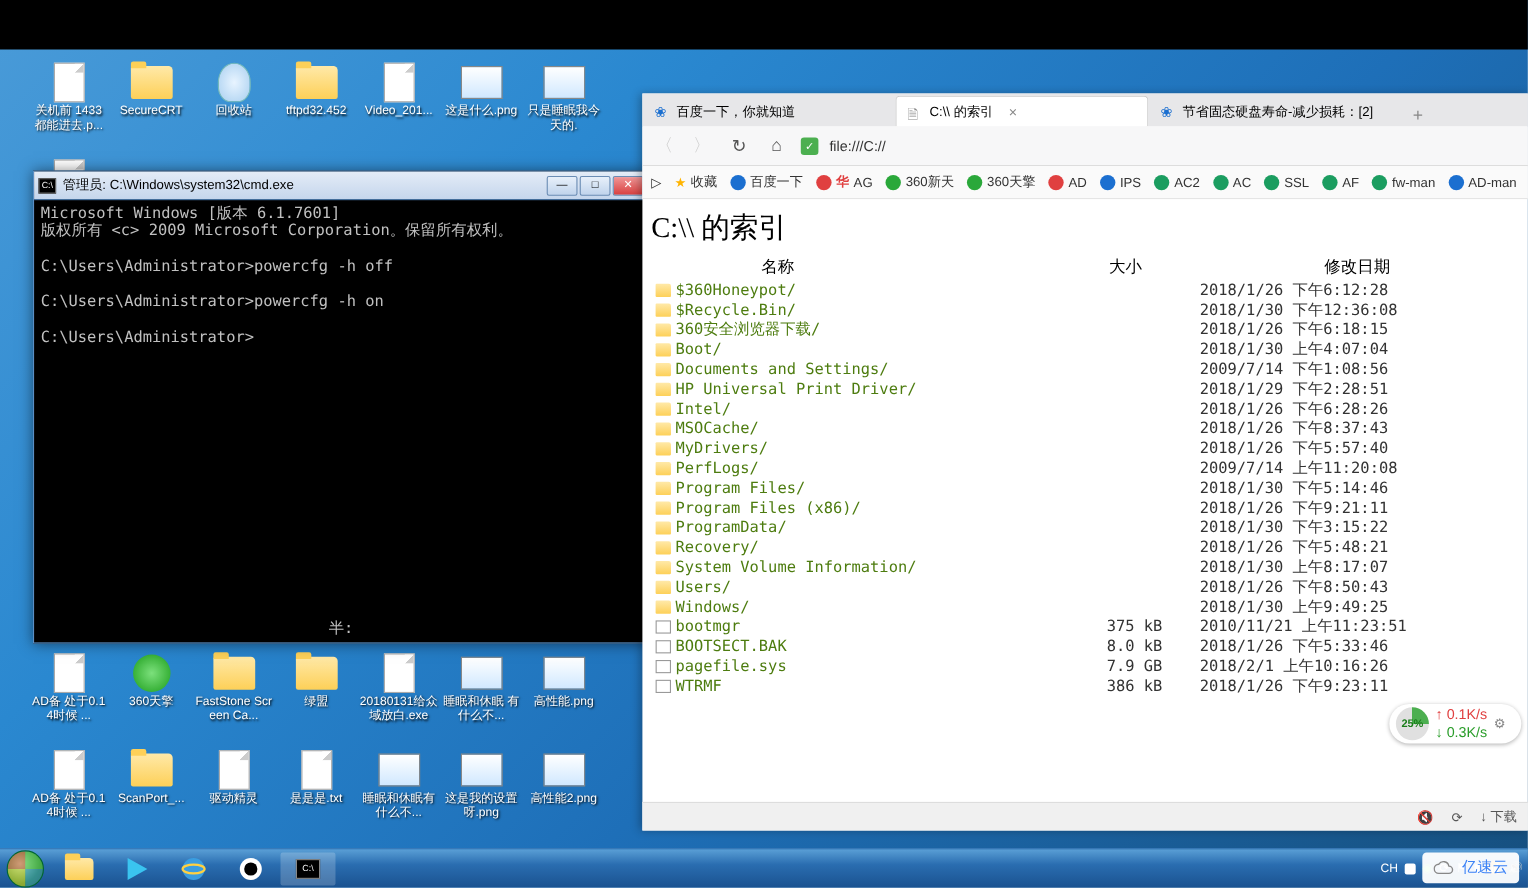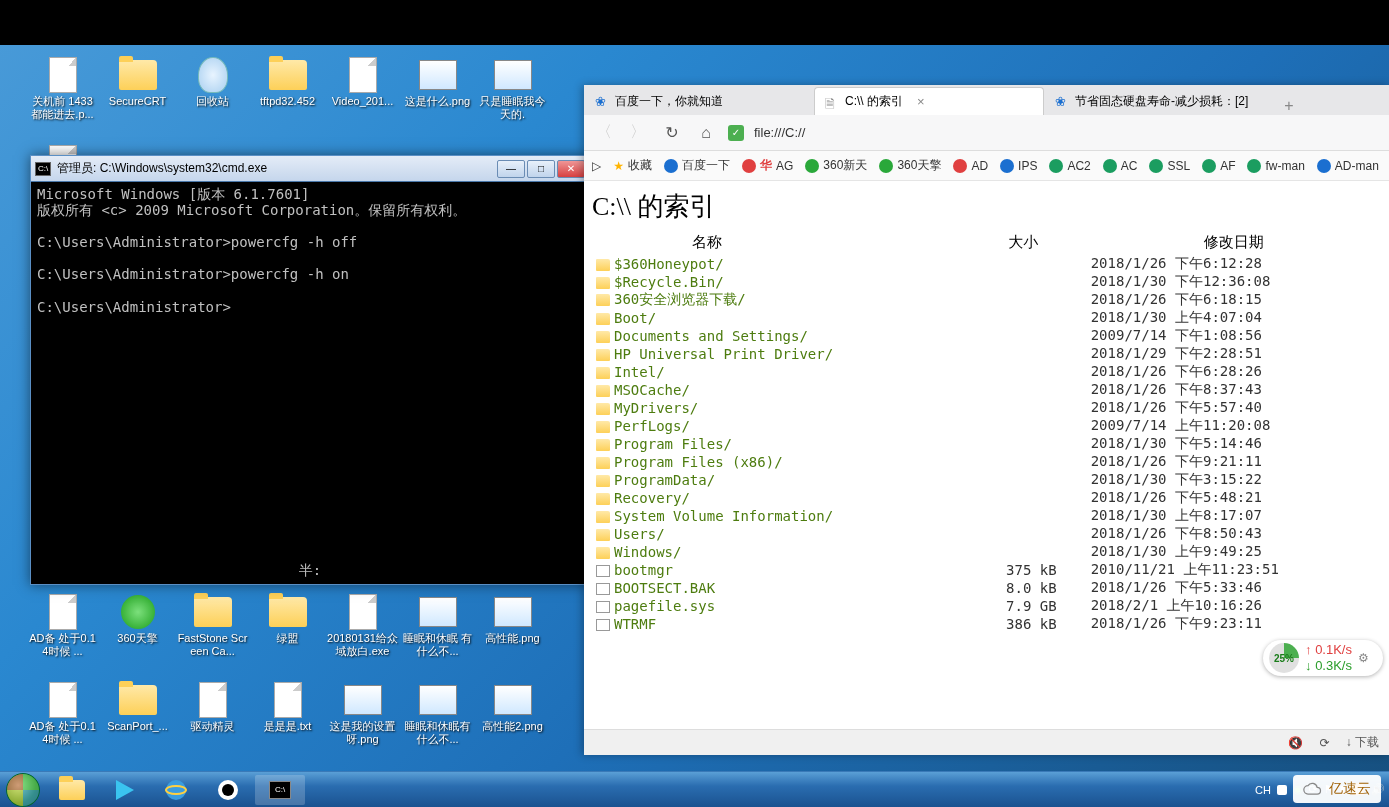--- a/index.html
+++ b/index.html
@@ -77,21 +77,21 @@
 #tray{margin-left:auto;display:flex;align-items:center;gap:6px;padding-right:4px;color:#fff;font-size:11px}
 
 
 #speed{position:absolute;right:6px;top:640px;width:120px;height:36px;background:#fff;border-radius:18px;box-shadow:0 1px 4px rgba(0,0,0,.3);display:flex;align-items:center;padding:0 6px;gap:6px}
 #speed .pct{width:30px;height:30px;border-radius:50%;background:conic-gradient(#4caf50 0 25%,#e0e0e0 25% 100%);display:flex;align-items:center;justify-content:center;font-size:10px;font-weight:bold;color:#1a7d1a}
 #speed .rates{font-size:13px;line-height:1.2}
 #speed .up{color:#e04040}
 #speed .dn{color:#2a9d2a}
 
 
-#wm{position:absolute;right:8px;bottom:4px;height:28px;background:rgba(255,255,255,.95);border-radius:4px;padding:0 10px;display:flex;align-items:center;gap:6px;font-size:14px;color:#a16207}
+#wm{position:absolute;right:8px;bottom:4px;height:28px;background:rgba(255,255,255,.95);border-radius:4px;padding:0 10px;display:flex;align-items:center;gap:6px;font-size:14px;color:#3b82f6}
 #wm svg{width:20px;height:20px}
 </style>
 </head>
 <body>
 
 <div id="desktop">
   <div id="top-black"></div>
 
   <div class="dicons" id="di-row1">
       <div class="dicon">
@@ -209,27 +209,27 @@
       <div class="dicon">
         <div class="dicon-img">
           <span class="file-ico"></span>
         </div>
         <div class="dicon-label">是是是.txt</div>
       </div>
       <div class="dicon">
         <div class="dicon-img">
           <span class="img-ico"></span>
         </div>
+        <div class="dicon-label">睡眠和休眠有什么不...</div>
+      </div>
+      <div class="dicon">
+        <div class="dicon-img">
+          <span class="img-ico"></span>
+        </div>
         <div class="dicon-label">这是我的设置呀.png</div>
-      </div>
-      <div class="dicon">
-        <div class="dicon-img">
-          <span class="img-ico"></span>
-        </div>
-        <div class="dicon-label">睡眠和休眠有什么不...</div>
       </div>
       <div class="dicon">
         <div class="dicon-img">
           <span class="img-ico"></span>
         </div>
         <div class="dicon-label">高性能2.png</div>
       </div>
     </div>
 
   <div id="cmd">

